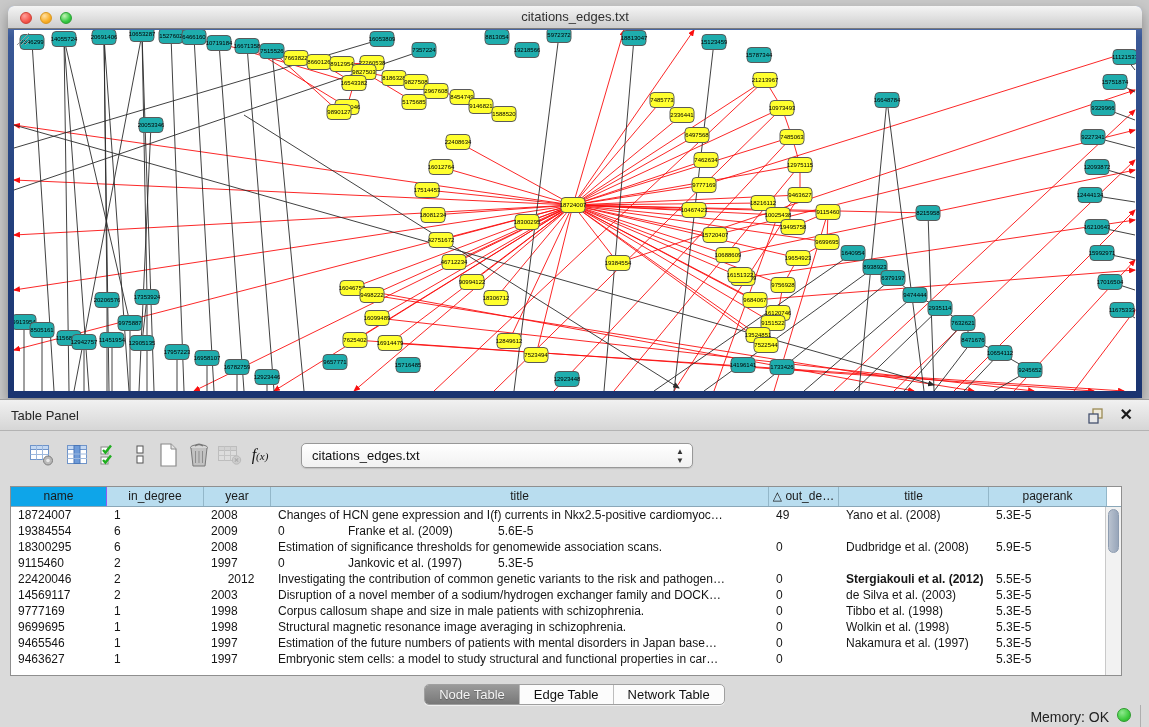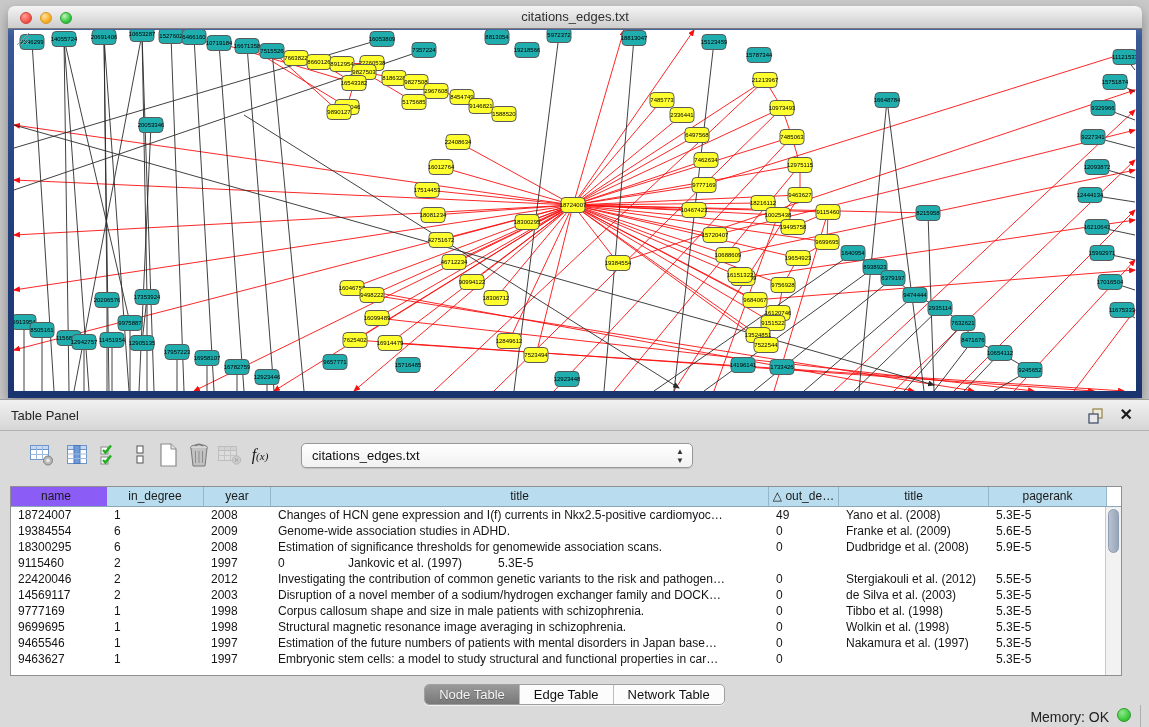--- a/index.html
+++ b/index.html
@@ -41,21 +41,21 @@
     background:linear-gradient(180deg,#ffffff,#f1f1f1); border:1px solid #989898;
     border-radius:5px; box-shadow:0 1px 1px rgba(0,0,0,.12); cursor:pointer; }
   .dropdown-text { position:absolute; left:10px; top:4px; font-size:13px; color:#111; }
   .dropdown-arrows { position:absolute; right:8px; top:3px; font-size:8px; color:#333; line-height:9px; }
 
   .data-table { position:absolute; left:10px; top:86px; width:1112px; height:190px;
     background:#ffffff; border:1px solid #8f8f8f; }
   .thead { display:flex; height:20px; border-bottom:1px solid #8aa7b8; }
   .th { flex:none; font-size:12px; color:#1a1a1a; text-align:center; line-height:19px;
     background:#b9ddef; border-right:1px solid #93b7c9; overflow:hidden; white-space:nowrap; cursor:pointer; }
-  .th.gray { background:#8b5cf6; border-right:6px solid #8b5cf6; }
+  .th.gray { background:#0ea5e9; border-right:1px solid #8b5cf6; }
   .tbody { position:absolute; left:0; top:20px; right:16px; bottom:0; overflow:hidden; }
   .tr { display:flex; height:16px; cursor:default; }
   .td { flex:none; font-size:12px; color:#151515; line-height:16px; padding-left:7px;
     white-space:nowrap; overflow:hidden; }
   .vscroll { position:absolute; right:0; top:20px; width:16px; bottom:0;
     background:#f2f2f2; border-left:1px solid #c9c9c9; }
   .vthumb { position:absolute; left:2px; top:2px; width:11px; height:44px;
     background:linear-gradient(90deg,#b9c2cf,#98a6ba); border-radius:6px; border:1px solid #8d9cb0; }
 
   .seg-bar { position:absolute; left:0; right:0; top:284px; height:24px; text-align:center; }
@@ -837,21 +837,20 @@
           <div class="td" style="width: 67px;">2008</div>
           <div class="td" style="width: 498px;">Changes of HCN gene expression and I(f) currents in Nkx2.5-positive cardiomyoc…</div>
           <div class="td" style="width: 70px;">49</div>
           <div class="td" style="width: 150px;">Yano et al. (2008)</div>
           <div class="td" style="width: 118px;">5.3E-5</div>
         </div>
         <div class="tr">
           <div class="td" style="width: 96px;">19384554</div>
           <div class="td" style="width: 97px;">6</div>
           <div class="td" style="width: 67px;">2009</div>
-          <div class="td" style="width: 498px;">Genome-wide association studies in ADHD.</div>
           <div class="td" style="width: 70px;">0</div>
           <div class="td" style="width: 150px;">Franke et al. (2009)</div>
           <div class="td" style="width: 118px;">5.6E-5</div>
         </div>
         <div class="tr">
           <div class="td" style="width: 96px;">18300295</div>
           <div class="td" style="width: 97px;">6</div>
           <div class="td" style="width: 67px;">2008</div>
           <div class="td" style="width: 498px;">Estimation of significance thresholds for genomewide association scans.</div>
           <div class="td" style="width: 70px;">0</div>
@@ -862,24 +861,24 @@
           <div class="td" style="width: 96px;">9115460</div>
           <div class="td" style="width: 97px;">2</div>
           <div class="td" style="width: 67px;">1997</div>
           <div class="td" style="width: 70px;">0</div>
           <div class="td" style="width: 150px;">Jankovic et al. (1997)</div>
           <div class="td" style="width: 118px;">5.3E-5</div>
         </div>
         <div class="tr">
           <div class="td" style="width: 96px;">22420046</div>
           <div class="td" style="width: 97px;">2</div>
-          <div class="td" style="width: 67px;">2012</div>
+          <div class="td" style="width: 67px; text-align: center;">2012</div>
           <div class="td" style="width: 498px;">Investigating the contribution of common genetic variants to the risk and pathogen…</div>
           <div class="td" style="width: 70px;">0</div>
-          <div class="td" style="width: 150px;">Stergiakouli et al. (2012)</div>
+          <div class="td" style="width: 150px; font-weight: bold;">Stergiakouli et al. (2012)</div>
           <div class="td" style="width: 118px;">5.5E-5</div>
         </div>
         <div class="tr">
           <div class="td" style="width: 96px;">14569117</div>
           <div class="td" style="width: 97px;">2</div>
           <div class="td" style="width: 67px;">2003</div>
           <div class="td" style="width: 498px;">Disruption of a novel member of a sodium/hydrogen exchanger family and DOCK…</div>
           <div class="td" style="width: 70px;">0</div>
           <div class="td" style="width: 150px;">de Silva et al. (2003)</div>
           <div class="td" style="width: 118px;">5.3E-5</div>

